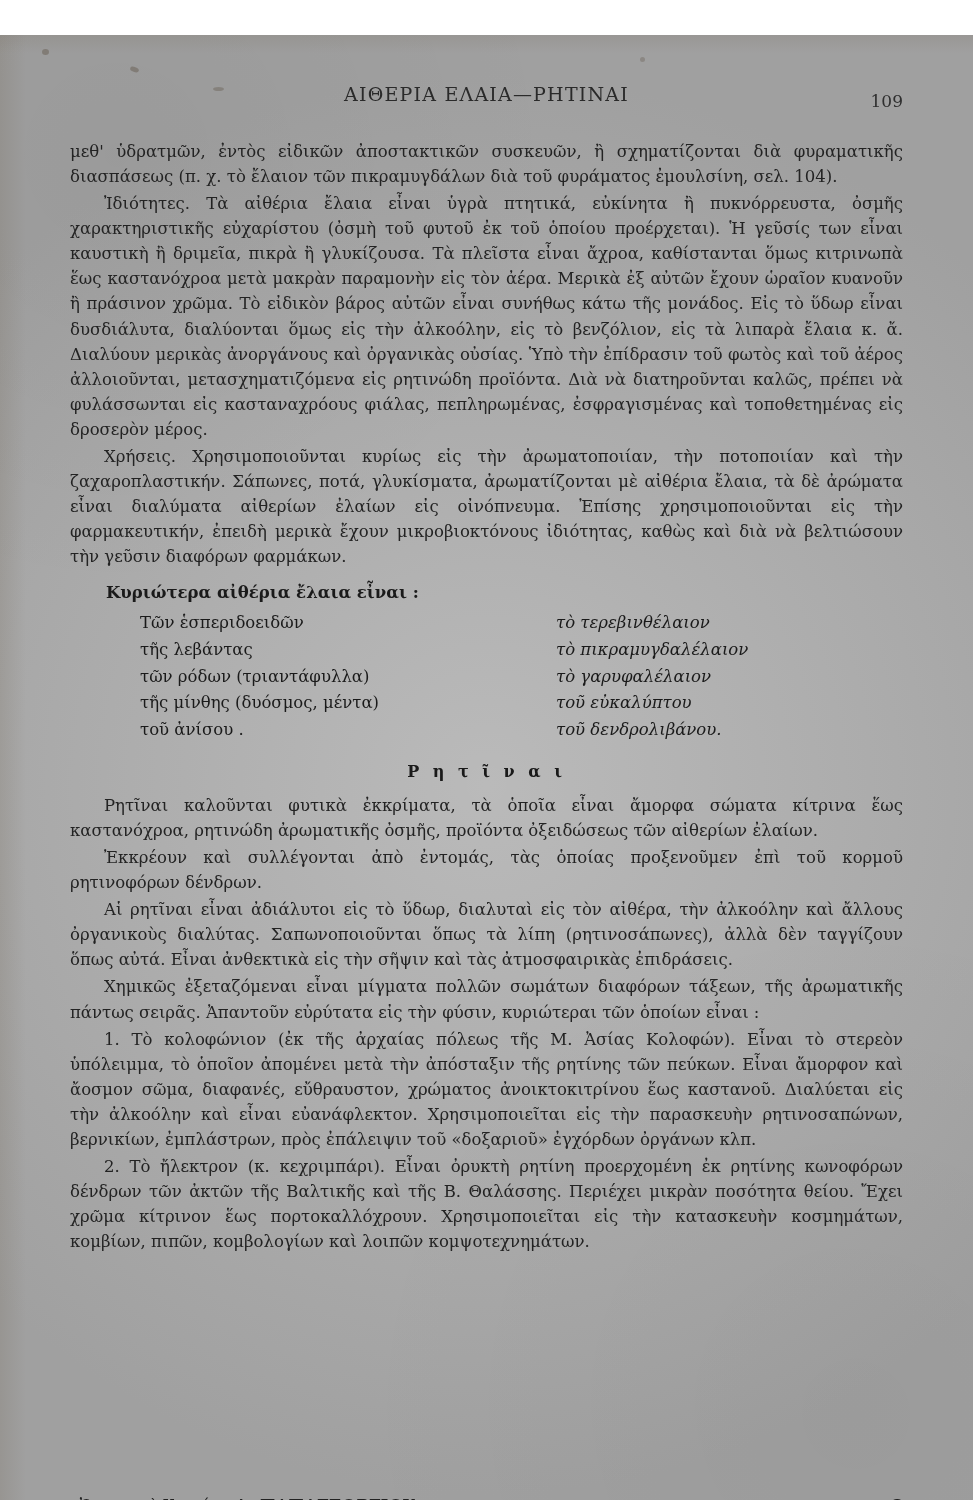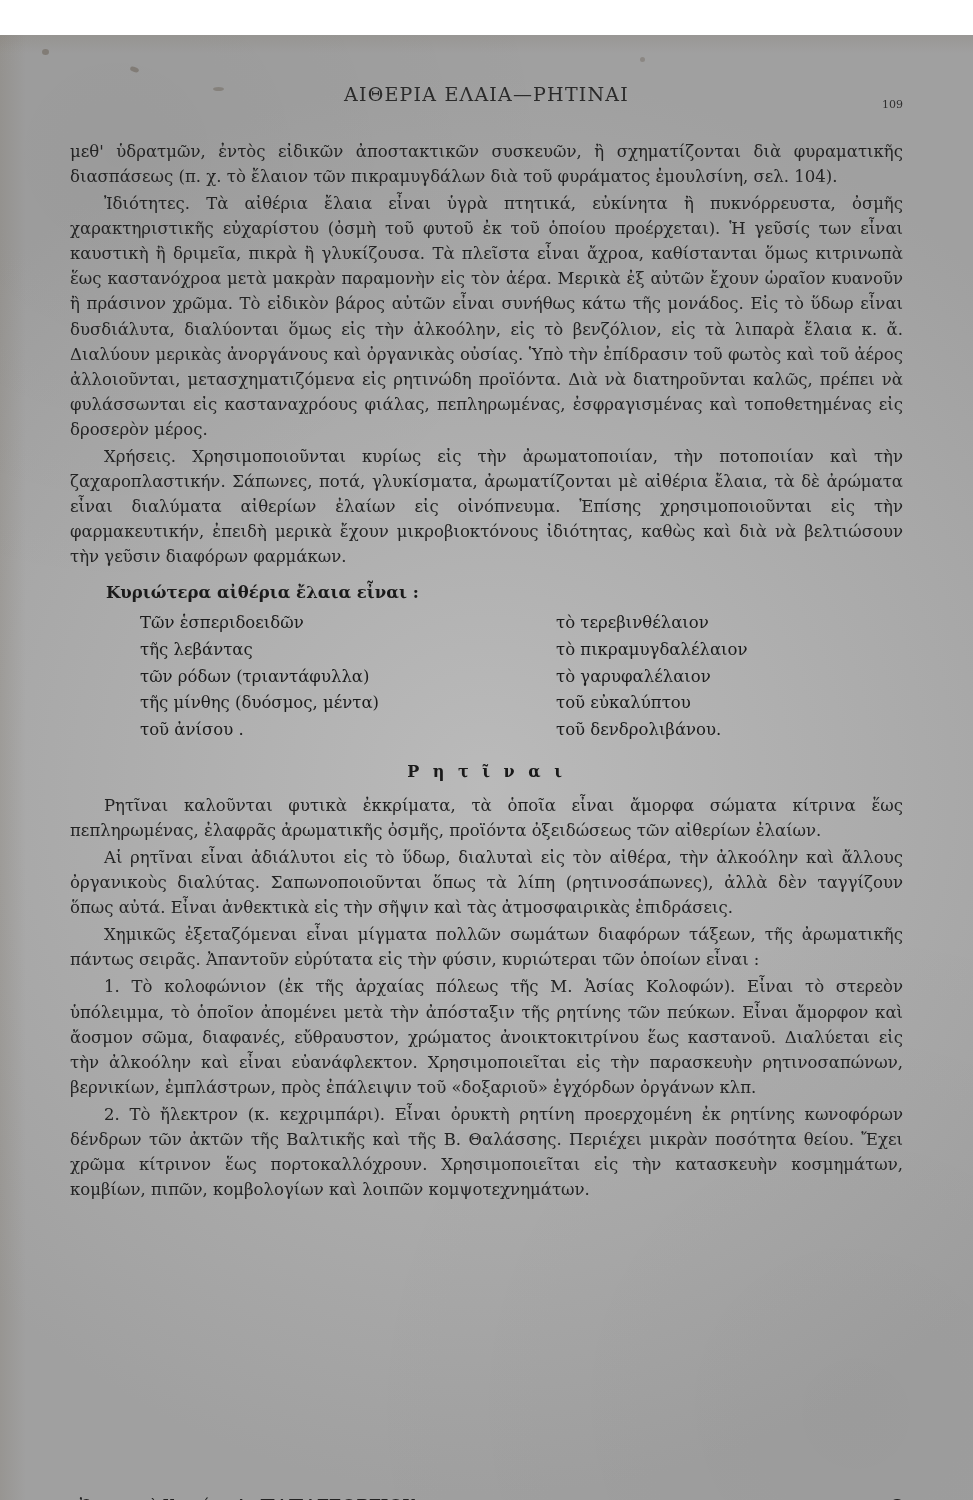--- a/index.html
+++ b/index.html
@@ -50,21 +50,21 @@
   .header-title {
     font-size: 19px;
     letter-spacing: 1.2px;
     color: #2a2a2a;
     font-family: "DejaVu Serif", serif;
   }
   .header-pagenum {
     position: absolute;
     right: 0;
     bottom: 2px;
-    font-size: 11px;
+    font-size: 17px;
     color: #2f2f2f;
   }
   .speck {
     position: absolute;
     background: #6b6257;
     border-radius: 50%;
     opacity: 0.55;
     z-index: 3;
   }
   p {
@@ -91,20 +91,21 @@
     gap: 36px;
     font-size: 16.5px;
     line-height: 1.62;
   }
   .col-left {
     margin-left: 70px;
     min-width: 320px;
   }
   .col-right {
     margin-left: 60px;
+    font-style: italic;
   }
   .col-left div, .col-right div {
     white-space: nowrap;
   }
   .section-title {
     text-align: center;
     font-weight: bold;
     letter-spacing: 4px;
     font-size: 16px;
     margin: 18px 0 12px 0;
@@ -191,21 +192,24 @@
         <div>τὸ πικραμυγδαλέλαιον</div>
         <div>τὸ γαρυφαλέλαιον</div>
         <div>τοῦ εὐκαλύπτου</div>
         <div>τοῦ δενδρολιβάνου.</div>
       </div>
     </div>
 
     <div class="section-title">Ρ η τ ῖ ν α ι</div>
 
     <div class="body-block">
-      <p class="indent">Ρητῖναι καλοῦνται φυτικὰ ἐκκρίματα, τὰ ὁποῖα εἶναι ἄμορφα σώματα κίτρινα ἕως πεπληρωμένας, ἐλαφρᾶς ἀρωματικῆς ὀσμῆς, προϊόντα ὀξειδώσεως τῶν αἰθερίων ἐλαίων.</p>
+      <p class="indent">Ρητῖναι καλοῦνται φυτικὰ ἐκκρίματα, τὰ ὁποῖα εἶναι ἄμορφα σώματα κίτρινα ἕως καστανόχροα, ρητινώδη ἀρωματικῆς ὀσμῆς, προϊόντα ὀξειδώσεως τῶν αἰθερίων ἐλαίων.</p>
+    </div>
+    <div class="body-block">
+      <p class="indent">Ἐκκρέουν καὶ συλλέγονται ἀπὸ ἐντομάς, τὰς ὁποίας προξενοῦμεν ἐπὶ τοῦ κορμοῦ ρητινοφόρων δένδρων.</p>
     </div>
     <div class="body-block">
       <p class="indent">Αἱ ρητῖναι εἶναι ἀδιάλυτοι εἰς τὸ ὕδωρ, διαλυταὶ εἰς τὸν αἰθέρα, τὴν ἀλκοόλην καὶ ἄλλους ὀργανικοὺς διαλύτας. Σαπωνοποιοῦνται ὅπως τὰ λίπη (ρητινοσάπωνες), ἀλλὰ δὲν ταγγίζουν ὅπως αὐτά. Εἶναι ἀνθεκτικὰ εἰς τὴν σῆψιν καὶ τὰς ἀτμοσφαιρικὰς ἐπιδράσεις.</p>
     </div>
     <div class="body-block">
       <p class="indent">Χημικῶς ἐξεταζόμεναι εἶναι μίγματα πολλῶν σωμάτων διαφόρων τάξεων, τῆς ἀρωματικῆς πάντως σειρᾶς. Ἀπαντοῦν εὐρύτατα εἰς τὴν φύσιν, κυριώτεραι τῶν ὁποίων εἶναι :</p>
     </div>
     <div class="body-block">
       <p class="indent">1. Τὸ κολοφώνιον (ἐκ τῆς ἀρχαίας πόλεως τῆς Μ. Ἀσίας Κολοφών). Εἶναι τὸ στερεὸν ὑπόλειμμα, τὸ ὁποῖον ἀπομένει μετὰ τὴν ἀπόσταξιν τῆς ρητίνης τῶν πεύκων. Εἶναι ἄμορφον καὶ ἄοσμον σῶμα, διαφανές, εὔθραυστον, χρώματος ἀνοικτοκιτρίνου ἕως καστανοῦ. Διαλύεται εἰς τὴν ἀλκοόλην καὶ εἶναι εὐανάφλεκτον. Χρησιμοποιεῖται εἰς τὴν παρασκευὴν ρητινοσαπώνων, βερνικίων, ἐμπλάστρων, πρὸς ἐπάλειψιν τοῦ «δοξαριοῦ» ἐγχόρδων ὀργάνων κλπ.</p>
     </div>

